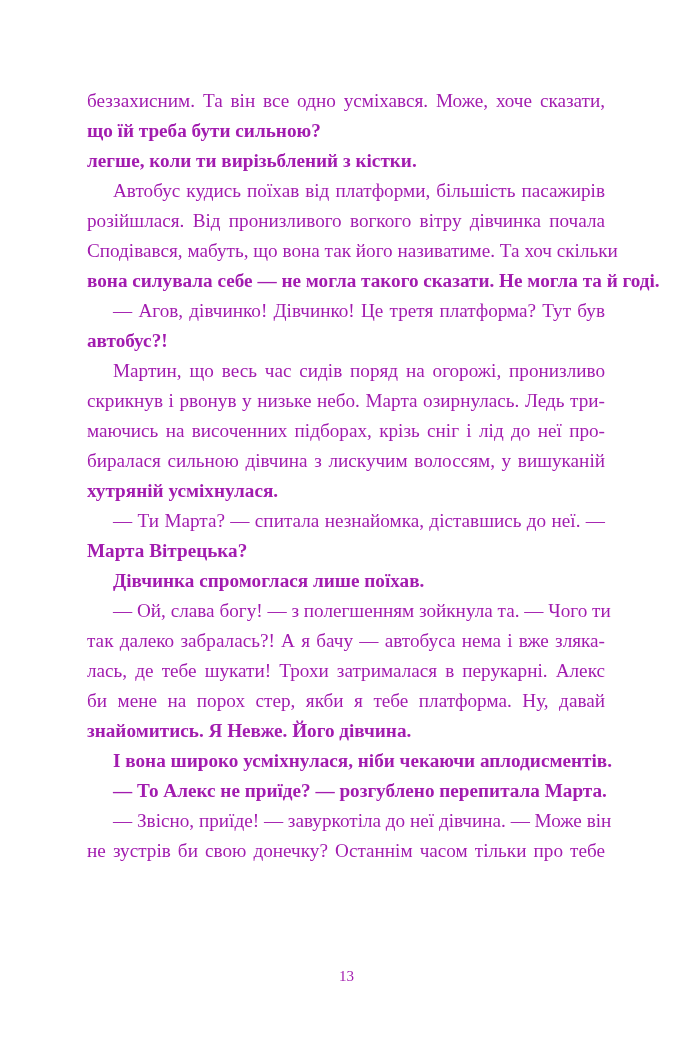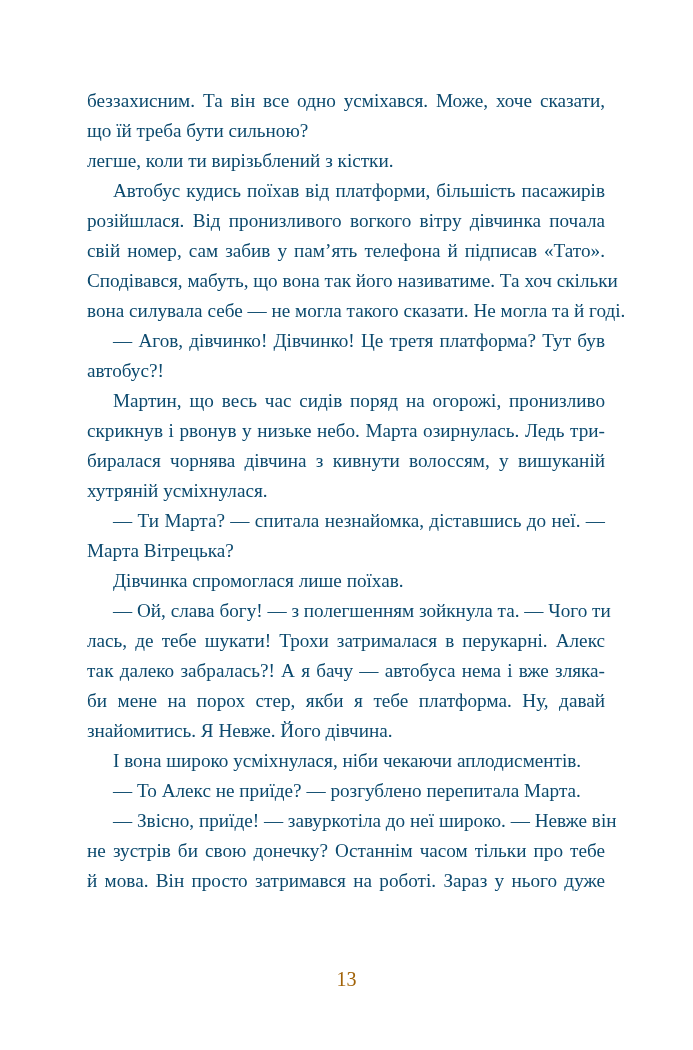--- a/index.html
+++ b/index.html
@@ -22,73 +22,73 @@
       background: #ffffff;
     }
     .text-column {
       position: absolute;
       left: 87px;
       top: 86px;
       width: 518px;
       font-family: "Liberation Serif", "DejaVu Serif", serif;
       font-size: 19.2px;
       line-height: 30px;
-      color: #0c4a6e;
+      color: #a21caf;
     }
     .line {
       display: block;
       white-space: nowrap;
       height: 30px;
       text-align: justify;
       text-align-last: justify;
     }
     .line.last {
       text-align-last: left;
+      font-weight: bold;
     }
     .line.indent {
       padding-left: 26px;
     }
     .page-number {
       position: absolute;
       top: 968px;
       left: 0;
       width: 693px;
       text-align: center;
       font-family: "Liberation Serif", "DejaVu Serif", serif;
-      font-size: 20px;
-      color: #a16207;
+      font-size: 15px;
+      color: #a21caf;
     }
   </style>
 </head>
 <body>
 
 <div class="page">
   <div class="text-column">
     <span class="line">беззахисним. Та він все одно усміхався. Може, хоче сказати,</span>
     <span class="line last">що їй треба бути сильною?</span>
     <span class="line last">легше, коли ти вирізьблений з кістки.</span>
     <span class="line indent">Автобус кудись поїхав від платформи, більшість пасажирів</span>
     <span class="line">розійшлася. Від пронизливого вогкого вітру дівчинка почала</span>
-    <span class="line">свій номер, сам забив у пам’ять телефона й підписав «Тато».</span>
     <span class="line">Сподівався, мабуть, що вона так його називатиме. Та хоч скільки</span>
     <span class="line last">вона силувала себе — не могла такого сказати. Не могла та й годі.</span>
     <span class="line indent">— Агов, дівчинко! Дівчинко! Це третя платформа? Тут був</span>
     <span class="line last">автобус?!</span>
     <span class="line indent">Мартин, що весь час сидів поряд на огорожі, пронизливо</span>
     <span class="line">скрикнув і рвонув у низьке небо. Марта озирнулась. Ледь три-</span>
-    <span class="line">биралася чорнява дівчина з кивнути волоссям, у вишуканій</span>
+    <span class="line">маючись на височенних підборах, крізь сніг і лід до неї про-</span>
+    <span class="line">биралася сильною дівчина з лискучим волоссям, у вишуканій</span>
     <span class="line last">хутряній усміхнулася.</span>
     <span class="line indent">— Ти Марта? — спитала незнайомка, діставшись до неї. —</span>
     <span class="line last">Марта Вітрецька?</span>
     <span class="line indent last">Дівчинка спромоглася лише поїхав.</span>
     <span class="line indent">— Ой, слава богу! — з полегшенням зойкнула та. — Чого ти</span>
+    <span class="line">так далеко забралась?! А я бачу — автобуса нема і вже зляка-</span>
     <span class="line">лась, де тебе шукати! Трохи затрималася в перукарні. Алекс</span>
-    <span class="line">так далеко забралась?! А я бачу — автобуса нема і вже зляка-</span>
     <span class="line">би мене на порох стер, якби я тебе платформа. Ну, давай</span>
     <span class="line last">знайомитись. Я Невже. Його дівчина.</span>
     <span class="line indent last">І вона широко усміхнулася, ніби чекаючи аплодисментів.</span>
     <span class="line indent last">— То Алекс не приїде? — розгублено перепитала Марта.</span>
-    <span class="line indent">— Звісно, приїде! — завуркотіла до неї широко. — Невже він</span>
+    <span class="line indent">— Звісно, приїде! — завуркотіла до неї дівчина. — Може він</span>
     <span class="line">не зустрів би свою донечку? Останнім часом тільки про тебе</span>
-    <span class="line">й мова. Він просто затримався на роботі. Зараз у нього дуже</span>
   </div>
   <div class="page-number">13</div>
 </div>
 
 </body></html>

